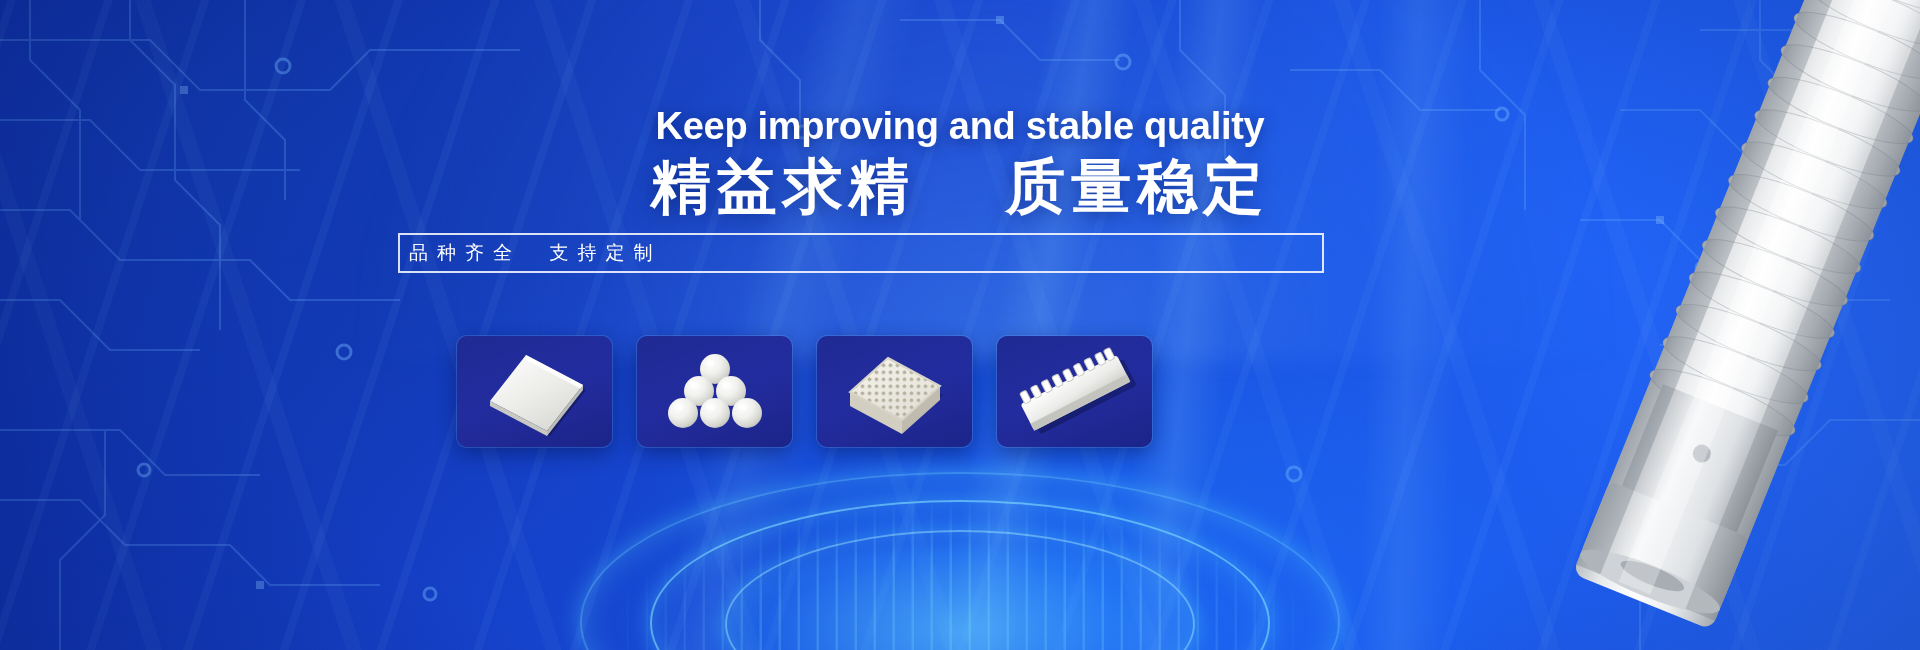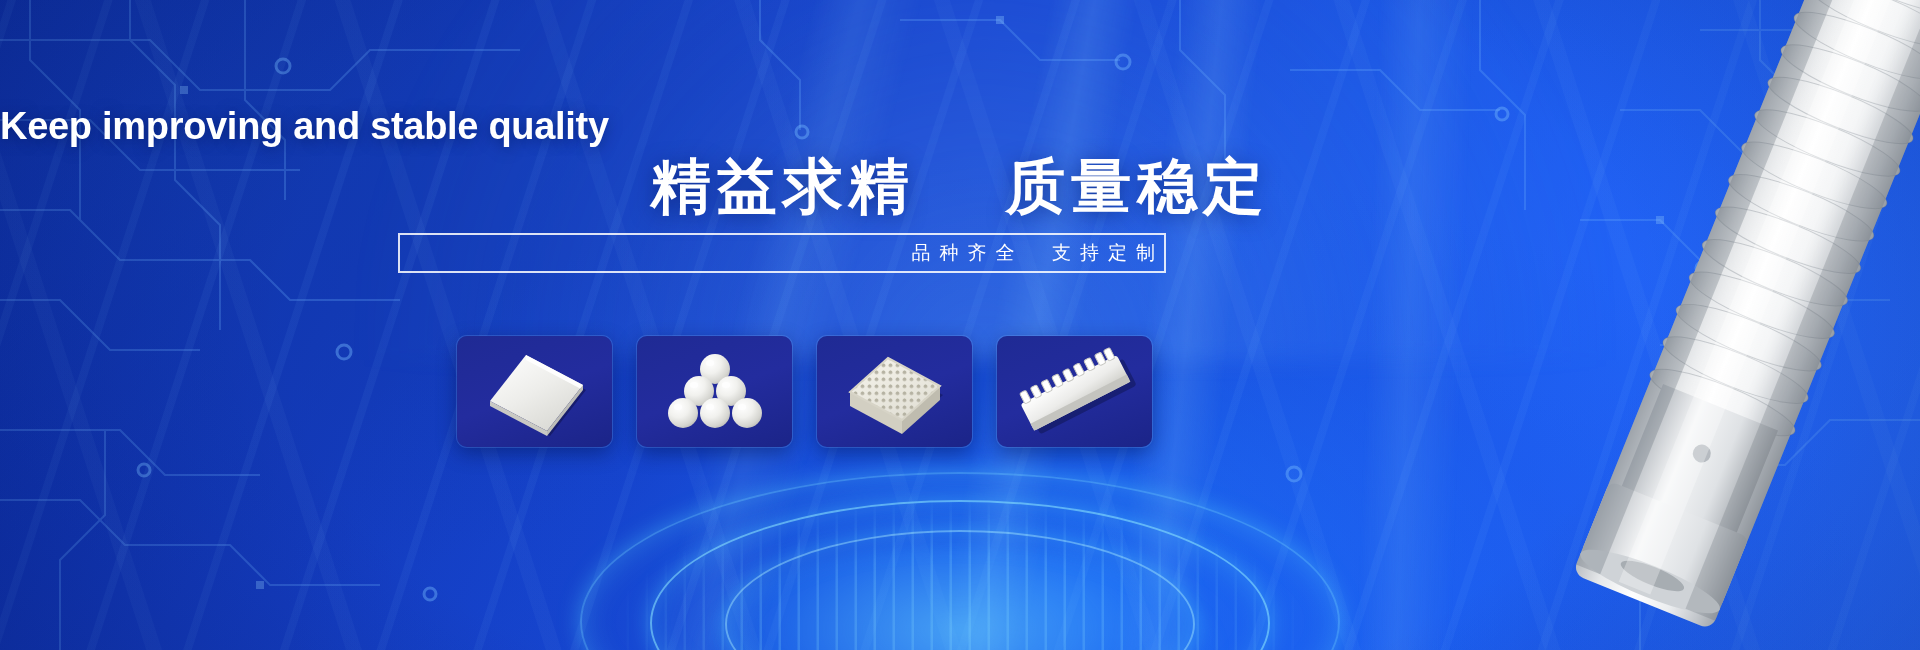--- a/index.html
+++ b/index.html
@@ -96,21 +96,21 @@
         rgba(150,235,255,.35) 17px, rgba(150,235,255,.35) 19px);
     mask-image:radial-gradient(ellipse at 50% 50%, #000 40%, transparent 72%);
     -webkit-mask-image:radial-gradient(ellipse at 50% 50%, #000 40%, transparent 72%);
   }
 
   
   .content{ position:absolute; inset:0; }
 
   .headline-en{
     position:absolute; left:0; right:0; top:104px;
-    text-align:left;
+    text-align:center;
     color:#ffffff;
     font-size:38px; line-height:44px;
     font-weight:700;
     letter-spacing:-0.3px;
     text-shadow:0 2px 14px rgba(4,22,90,.55);
   }
   .headline-en .lead{ font-weight:700; }
 
   .headline-cn{
     position:absolute; left:0; right:0; top:150px;
@@ -118,23 +118,23 @@
     color:#ffffff;
     font-size:60px; line-height:74px;
     font-weight:700;
     letter-spacing:6px;
     text-shadow:0 3px 20px rgba(4,22,90,.5);
     white-space:pre;
   }
 
   .tagline-box{
     position:absolute; left:398px; top:233px;
-    width:768px; height:40px;
+    width:926px; height:40px;
     border:2px solid rgba(255,255,255,.85);
-    display:flex; align-items:center; justify-content:flex-end;
+    display:flex; align-items:center; justify-content:flex-start;
   }
   .tagline-box .tagline-text{
     color:#ffffff;
     font-size:19px;
     letter-spacing:9px;
     text-indent:9px;
     font-weight:400;
     white-space:pre;
   }
 

